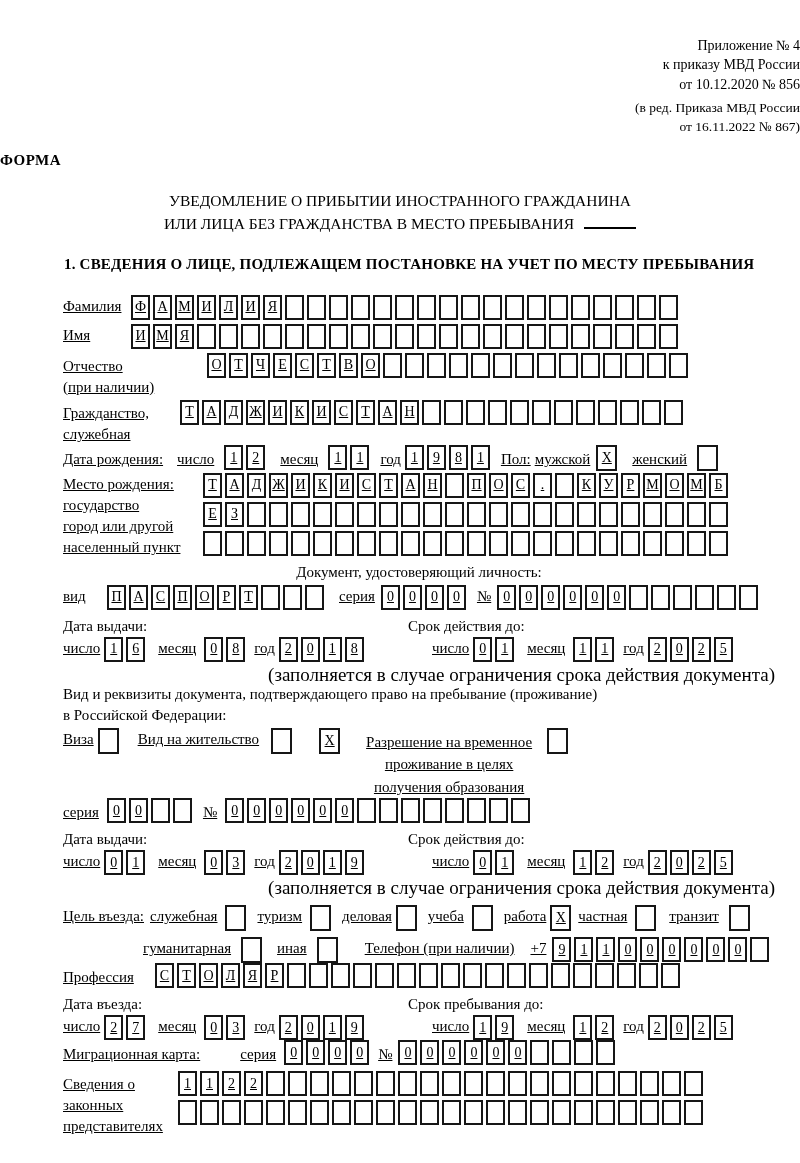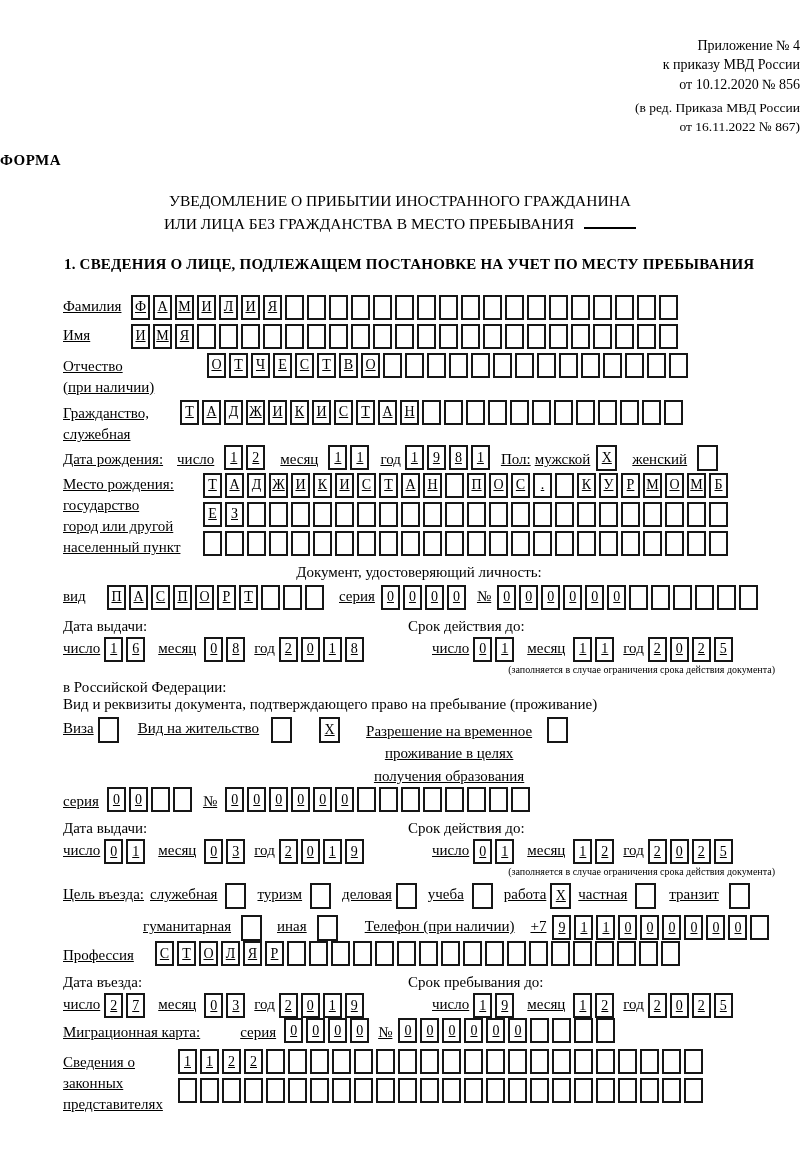--- a/index.html
+++ b/index.html
@@ -47,21 +47,21 @@
   .ml16{margin-left:16px;} .ml24{margin-left:24px;} .ml40{margin-left:40px;}
   .mt2{margin-top:2px;} .mt4{margin-top:4px;} .mt6{margin-top:6px;}
   .mt8{align-items:center;} .mt22{margin-top:22px;}
 
   .center-b { text-align:center; font-weight:normal; font-size:15px; }
 
   .dpair { display:flex; }
   .dcol1 { flex:0 0 345px; }
   .dcol2 { flex:1; }
   .dhead { padding-top:2px; }
-  .note  { font-size:10px; text-align:right; margin-top:2px;font-family:Liberation Serif, serif; }
+  .note  { font-size:19px; text-align:right; margin-top:2px;font-family:Liberation Serif, serif; }
 
   .optrow { align-items:flex-start; }
   .opt { display:inline-flex; align-items:flex-start; }
   .optlbl { display:inline-block; text-align:center; line-height:1.5; padding-top:3px; }
   .w195 { width:195px; } .w180 { width:180px; }
   .ind80 { margin-left:80px; }
 </style>
 </head>
 <body>
 
@@ -415,22 +415,22 @@
               <span class="cell">2</span>
               <span class="cell">0</span>
               <span class="cell">2</span>
               <span class="cell">5</span>
             </span>
         </div>
       </div>
     </div>
     <div class="note">(заполняется в случае ограничения срока действия документа)</div>
 
+    <div class="t mt8">Вид и реквизиты документа, подтверждающего право на пребывание (проживание)</div>
     <div class="t mt4">в Российской Федерации:</div>
-    <div class="t mt8">Вид и реквизиты документа, подтверждающего право на пребывание (проживание)</div>
 
     <div class="row mt4 optrow">
       <span class="opt">
         <span class="t">Виза</span>
         <span class="cells cbx ml4">
             <span class="cell"></span>
           </span>
       </span>
       <span class="opt ml16">
         <span class="t">Вид на жительство</span>

